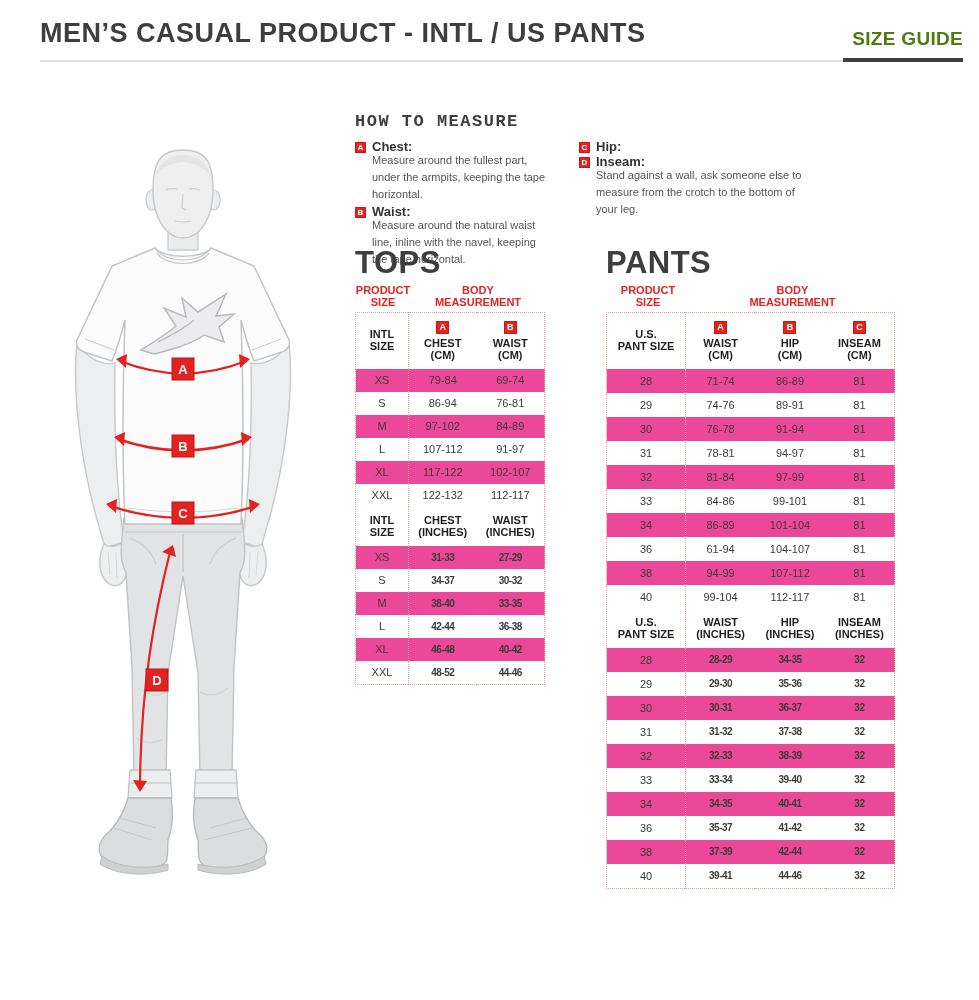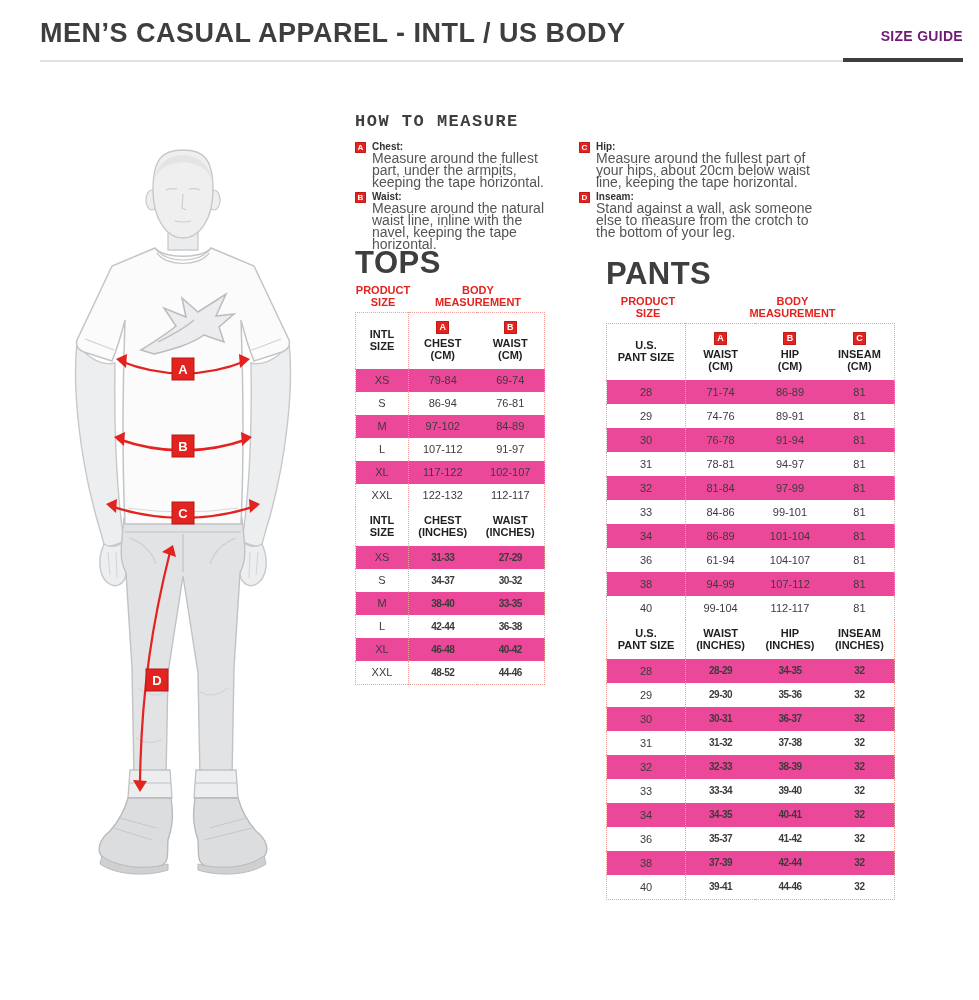--- a/index.html
+++ b/index.html
@@ -2,43 +2,43 @@
 <html><head>
 <meta charset="utf-8">
 <style>
   html,body{margin:0;padding:0;background:#fff;}
   .page{position:relative;width:979px;height:1000px;background:#fff;overflow:hidden;
         font-family:"Liberation Sans",sans-serif;color:#3b3b3b;}
 
   
   .hdr-title{position:absolute;left:40px;top:18px;font-size:27px;font-weight:bold;
              color:#3e3e3e;letter-spacing:.5px;}
-  .size-guide{position:absolute;right:16px;top:28px;font-size:14px;font-weight:bold;
-              color:#701a75;letter-spacing:.3px;}
+  .size-guide{position:absolute;right:16px;top:28px;font-size:19px;font-weight:bold;
+              color:#4d7c0f;letter-spacing:.3px;}
   .hdr-rule{position:absolute;left:40px;right:16px;top:60px;height:2px;background:#e2e2e2;}
   .hdr-rule-dark{position:absolute;right:16px;top:58px;width:120px;height:4px;background:#3e3e3e;}
 
   
   .htm{position:absolute;left:355px;top:112px;width:616px;}
   .htm h3{margin:0 0 10px 0;font-size:17px;font-weight:bold;color:#3e3e3e;letter-spacing:1.5px;font-family:Liberation Mono, monospace;}
   .htm-cols{display:flex;gap:26px;}
   .htm-col0{width:198px;}
   .htm-col1{width:236px;}
   .mi{display:flex;margin-bottom:3px;}
   .badge{display:inline-flex;align-items:center;justify-content:center;flex:0 0 auto;
          width:11px;height:11px;background:#e2231f;color:#fff;font-size:8px;font-weight:bold;
          border-radius:1px;box-shadow:inset 0 0 0 1px #c01b17;}
   .mi .badge{margin-right:6px;margin-top:1px;}
-  .mi-l{font-size:10px;font-weight:bold;color:#333;line-height:11px;}
-  .mi-t{font-size:14px;color:#555;line-height:12px;}
+  .mi-l{font-size:13px;font-weight:bold;color:#333;line-height:11px;}
+  .mi-t{font-size:11px;color:#555;line-height:17px;}
 
   
   .size-sec{position:absolute;}
   .sec-tops{left:355px;top:246px;width:190px;}
-  .sec-pants{left:606px;top:257px;width:289px;}
+  .sec-pants{left:606px;top:246px;width:289px;}
   .size-sec h2{margin:0 0 5px 0;font-size:31px;line-height:33px;font-weight:bold;
                color:#3e3e3e;letter-spacing:.5px;}
   .col-labels{display:flex;font-size:11px;line-height:12px;font-weight:bold;color:#e2231f;
               text-align:center;margin-bottom:4px;align-items:center;}
   .sec-tops .cl-ps{width:56px;}
   .sec-pants .cl-ps{width:84px;}
   .cl-bm{flex:1;}
   .cl-ps span,.cl-bm span{display:inline-block;}
   .cl-ps span{width:56px;}
   .cl-bm span{width:104px;}
@@ -58,21 +58,21 @@
   .hb{width:13px;height:13px;font-size:9px;margin-bottom:3px;}
 
   
   .figure-wrap{position:absolute;left:58px;top:128px;width:290px;height:810px;}
 </style>
 </head>
 <body>
 
 <div class="page">
 
-  <div class="hdr-title">MEN’S CASUAL APPAREL - INTL / US BODY</div>
+  <div class="hdr-title">MEN’S CASUAL PRODUCT - INTL / US PANTS</div>
   <div class="size-guide">SIZE GUIDE</div>
   <div class="hdr-rule"></div>
   <div class="hdr-rule-dark"></div>
 
   <div class="figure-wrap">
     <svg width="290" height="810" viewBox="0 0 290 810">
 
       <path d="M110 88 L110 122 L140 122 L140 88 Z" fill="#ebecee" stroke="#c9cbcd" stroke-width="1.3"></path>
       <path d="M110 96 Q125 110 140 96 L140 88 L110 88 Z" fill="#e0e1e3" stroke="none"></path>
 
@@ -174,21 +174,20 @@
               <div class="mi-l">Waist:</div>
               <div class="mi-t">Measure around the natural waist line, inline with the navel, keeping the tape horizontal.</div>
             </div>
           </div>
         </div>
       <div class="htm-col1">
           <div class="mi">
             <span class="badge">C</span>
             <div class="mi-b">
               <div class="mi-l">Hip:</div>
-              <div class="mi-t">Measure around the fullest part of your hips, about 20cm below waist line, keeping the tape horizontal.</div>
             </div>
           </div>
           <div class="mi">
             <span class="badge">D</span>
             <div class="mi-b">
               <div class="mi-l">Inseam:</div>
               <div class="mi-t">Stand against a wall, ask someone else to measure from the crotch to the bottom of your leg.</div>
             </div>
           </div>
         </div>

